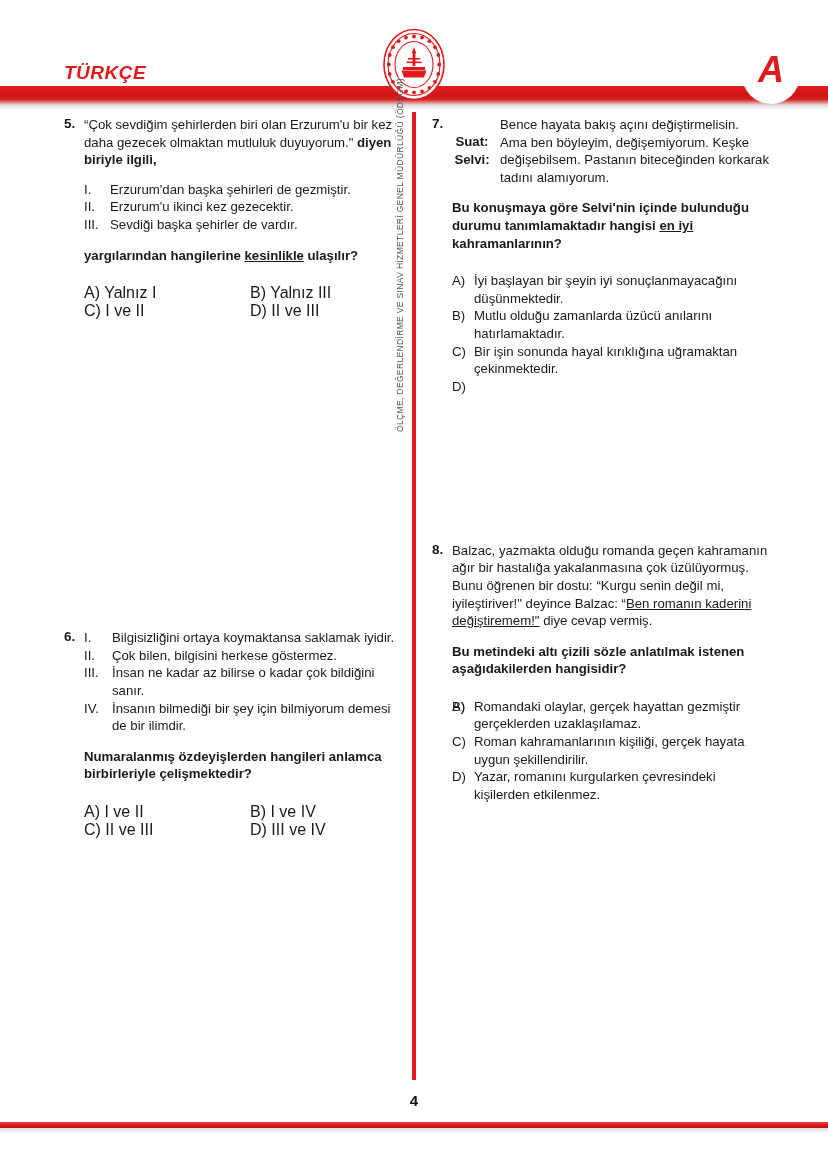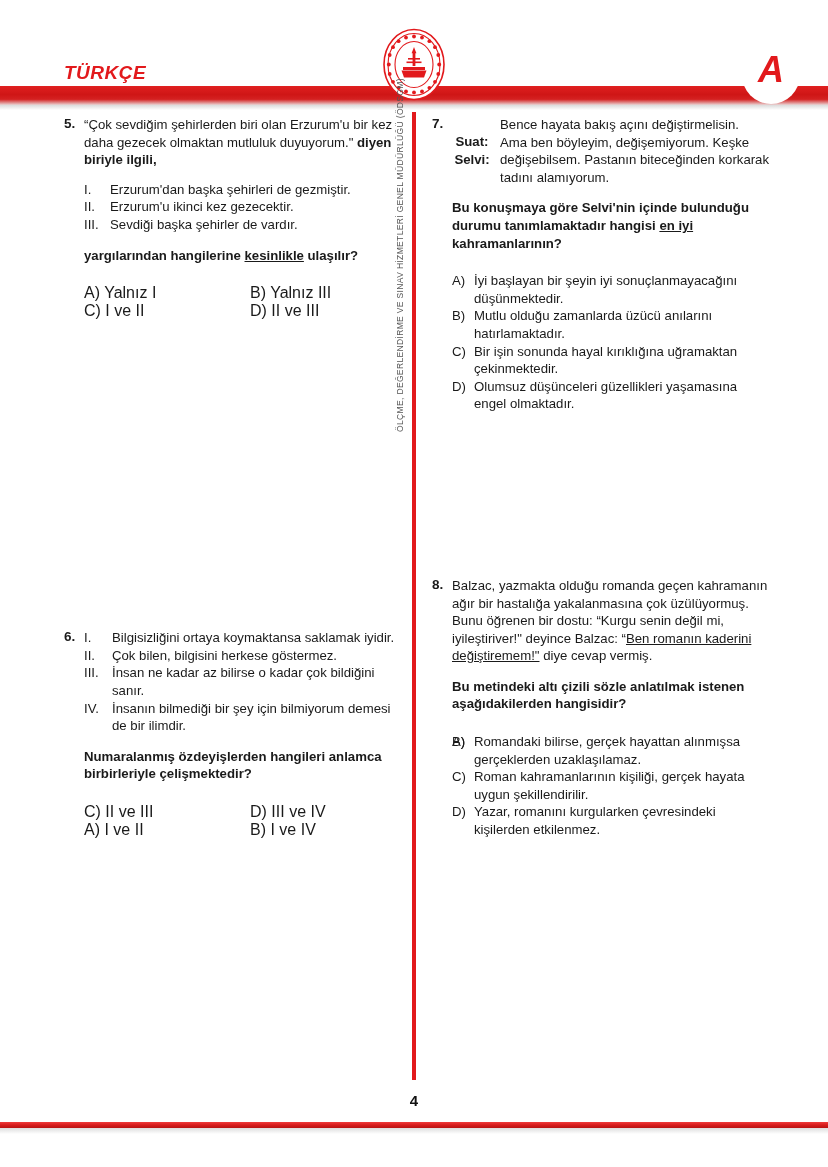--- a/index.html
+++ b/index.html
@@ -362,26 +362,26 @@
           <div class="roman-item q6">
             <span class="rn">IV.</span>
             <span>İnsanın bilmediği bir şey için bilmiyorum demesi de bir ilimdir.</span>
           </div>
         </div>
 
         <div class="prompt">Numaralanmış özdeyişlerden hangileri anlamca birbirleriyle çelişmektedir?</div>
 
         <div class="choices-grid">
           <div class="cg-row">
+            <span class="cg-a"><span>A)</span> <span>I ve II</span></span>
+            <span class="cg-b"><span>B)</span> <span>I ve IV</span></span>
+          </div>
+          <div class="cg-row">
             <span class="cg-a"><span>C)</span> <span>II ve III</span></span>
             <span class="cg-b"><span>D)</span> <span>III ve IV</span></span>
-          </div>
-          <div class="cg-row">
-            <span class="cg-a"><span>A)</span> <span>I ve II</span></span>
-            <span class="cg-b"><span>B)</span> <span>I ve IV</span></span>
           </div>
         </div>
       </div>
     </div>
 
   </div>
 
   <div class="col-right">
 
     <div class="question" style="margin-top:4px;">
@@ -406,40 +406,39 @@
           <div class="choice">
             <span class="cl">B)</span>
             <span>Mutlu olduğu zamanlarda üzücü anılarını hatırlamaktadır.</span>
           </div>
           <div class="choice">
             <span class="cl">C)</span>
             <span>Bir işin sonunda hayal kırıklığına uğramaktan çekinmektedir.</span>
           </div>
           <div class="choice">
             <span class="cl">D)</span>
-            <span>Olumsuz düşünceleri güzellikleri yaşamasına engel olmaktadır.</span>
           </div>
         </div>
       </div>
     </div>
 
     <div class="question" style="margin-top:164px;">
       <div class="q-num">8.</div>
       <div class="q-body">
         <p class="stem"><span>Balzac, yazmakta olduğu romanda geçen kahramanın ağır bir hastalığa yakalanmasına çok üzülüyormuş. Bunu öğrenen bir dostu: “Kurgu senin değil mi, iyileştiriver!" deyince Balzac: “</span><span class="uline">Ben romanın kaderini değiştiremem!"</span><span> diye cevap vermiş.</span></p>
 
         <div class="prompt">Bu metindeki altı çizili sözle anlatılmak istenen aşağıdakilerden hangisidir?</div>
 
         <div class="choices-stack">
           <div class="choice">
             <span class="cl">A)</span>
           </div>
           <div class="choice">
             <span class="cl">B)</span>
-            <span>Romandaki bilirse, gerçek hayattan alınmışsa gerçeklerden uzaklaşılamaz.</span>
+            <span>Romandaki olaylar, gerçek hayattan gezmiştir gerçeklerden uzaklaşılamaz.</span>
           </div>
           <div class="choice">
             <span class="cl">C)</span>
             <span>Roman kahramanlarının kişiliği, gerçek hayata uygun şekillendirilir.</span>
           </div>
           <div class="choice">
             <span class="cl">D)</span>
             <span>Yazar, romanını kurgularken çevresindeki kişilerden etkilenmez.</span>
           </div>
         </div>

